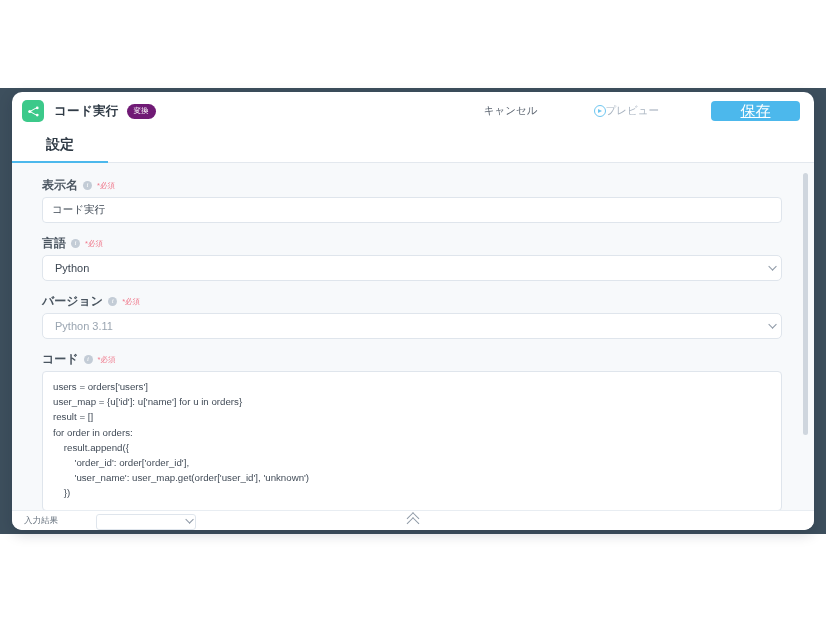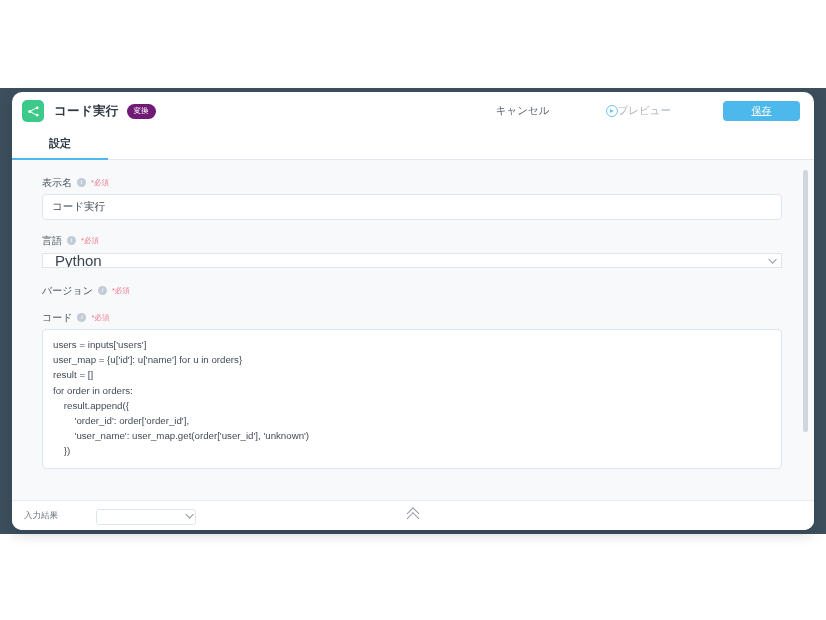--- a/index.html
+++ b/index.html
@@ -100,43 +100,43 @@
     width: 0; height: 0;
     border-left: 4px solid #6ec6f0;
     border-top: 2.6px solid transparent;
     border-bottom: 2.6px solid transparent;
     margin-left: 1.4px;
   }
   .btn-preview .pv-label { color: #a7b2bf; }
 
   .btn-save {
     margin-left: 46px;
-    width: 77px; height: 20px;
+    width: 89px; height: 20px;
     background: #4cb8ec;
     color: #ffffff;
     border: none; border-radius: 4px;
-    font-size: 10px;
+    font-size: 15px;
     cursor: pointer;
     white-space: nowrap;
     text-decoration: underline;
   }
 
   
   .tabs {
     display: flex;
     border-bottom: 1px solid #e3e8ee;
     padding-left: 0;
     flex: 0 0 auto;
     background: #fff;
   }
   .tab {
     width: 96px;
     text-align: center;
     padding: 6px 0 8px;
-    font-size: 11px;
+    font-size: 14px;
     color: #aab3bd;
     cursor: pointer;
     position: relative;
     background: none; border: none;
     font-family: inherit;
   }
   .tab.active { color: #2f3a45; font-weight: bold; }
   .tab.active::after {
     content: "";
     position: absolute;
@@ -157,23 +157,23 @@
   .field { margin-bottom: 14px; }
 
   .field-label {
     display: flex;
     align-items: center;
     gap: 5px;
     margin-bottom: 5px;
     height: 13px;
   }
   .field-label .lbl {
-    font-size: 10px;
+    font-size: 12px;
     color: #4a5560;
-    font-weight: normal;
+    font-weight: bold;
     white-space: nowrap;
   }
   .info-icon {
     width: 9px; height: 9px;
     border-radius: 50%;
     background: #c3ccd6;
     color: #ffffff;
     font-size: 7px;
     line-height: 9px;
     text-align: center;
@@ -194,26 +194,26 @@
     border-radius: 4px;
     padding: 0 9px;
     font-size: 10.5px;
     color: #3c4652;
     font-family: inherit;
     outline: none;
   }
 
   .select-wrap { position: relative; width: 740px; }
   .select-input {
-    width: 100%; height: 15px;
+    width: 100%; height: 26px;
     background: #ffffff;
     border: 1px solid #dfe5ec;
-    border-radius: 0;
+    border-radius: 5px;
     padding: 0 24px 0 12px;
-    font-size: 15px;
+    font-size: 11px;
     color: #3c4652;
     font-family: inherit;
     outline: none;
     appearance: none;
     cursor: pointer;
   }
   .select-input.muted { color: #9aa5b1; }
   .sel-caret {
     position: absolute;
     right: 9px; top: 50%;
@@ -253,21 +253,21 @@
     position: absolute;
     top: 10px; left: 0;
     width: 5px; height: 262px;
     background: #cfd6de;
     border-radius: 3px;
   }
 
   
   .panel-footer {
     flex: 0 0 auto;
-    height: 30px;
+    height: 20px;
     background: #ffffff;
     border-top: 1px solid #e8edf2;
     display: flex;
     align-items: center;
     padding: 0 14px 0 12px;
     position: relative;
   }
   .footer-label {
     font-size: 8.5px;
     color: #66717d;
@@ -366,30 +366,34 @@
         <span class="sel-caret"></span>
       </div>
     </div>
 
     <div class="field">
       <div class="field-label">
         <span class="lbl">バージョン</span>
         <span class="info-icon">i</span>
         <span class="req">*必須</span>
       </div>
+      <div class="select-wrap">
+        <input class="select-input muted" type="text" readonly="" value="Python 3.11" style="">
+        <span class="sel-caret"></span>
+      </div>
     </div>
 
     <div class="field">
       <div class="field-label">
         <span class="lbl">コード</span>
         <span class="info-icon">i</span>
         <span class="req">*必須</span>
       </div>
       <div class="code-box">
-        <div class="code-line">users = inputs['users']</div>
+        <div class="code-line">users = orders['users']</div>
         <div class="code-line">user_map = {u['id']: u['name'] for u in orders}</div>
         <div class="code-line">result = []</div>
         <div class="code-line">for order in orders:</div>
         <div class="code-line">    result.append({</div>
         <div class="code-line">        'order_id': order['order_id'],</div>
         <div class="code-line">        'user_name': user_map.get(order['user_id'], 'unknown')</div>
         <div class="code-line">    })</div>
 
       </div>
     </div>

